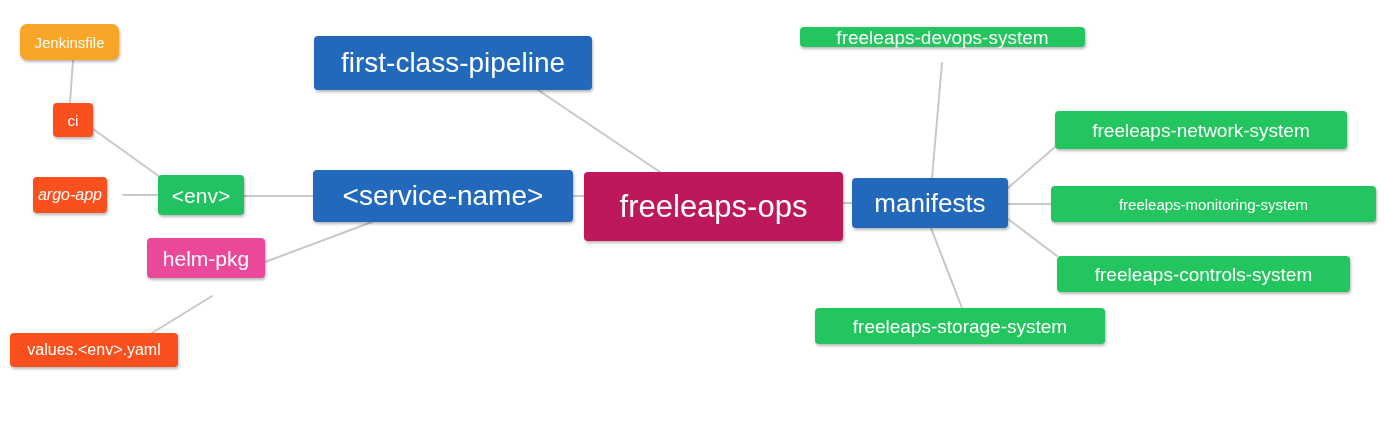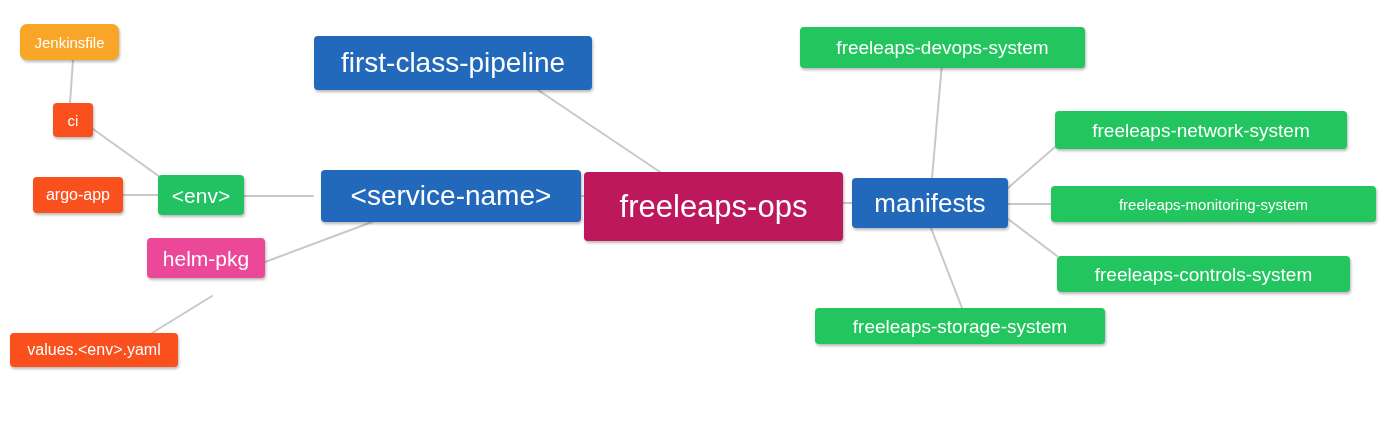--- a/index.html
+++ b/index.html
@@ -68,45 +68,45 @@
       <line x1="1008" y1="219" x2="1057" y2="256" stroke="#c8c8c8" stroke-width="2" stroke-linecap="round"></line>
       <line x1="931" y1="228" x2="962" y2="308" stroke="#c8c8c8" stroke-width="2" stroke-linecap="round"></line>
     </svg>
   <div id="node-layer">
       <div class="node n-orange" style="left: 20px; top: 24px; width: 99px; height: 36px; font-size: 15px; background: rgb(249, 165, 39); border-radius: 7px;">
         <span>Jenkinsfile</span>
       </div>
       <div class="node n-red" style="left: 53px; top: 103px; width: 40px; height: 34px; font-size: 15px; background: rgb(249, 80, 30);">
         <span>ci</span>
       </div>
-      <div class="node n-red" style="left: 33px; top: 177px; width: 90px; height: 36px; font-size: 16px; background: rgb(249, 80, 30);">
+      <div class="node n-red" style="left: 33px; top: 177px; width: 74px; height: 36px; font-size: 16px; background: rgb(249, 80, 30); font-style: italic;">
         <span>argo-app</span>
       </div>
       <div class="node n-green" style="left: 158px; top: 175px; width: 86px; height: 40px; font-size: 21px; background: rgb(34, 194, 99);">
         <span>&lt;env&gt;</span>
       </div>
-      <div class="node n-blue" style="left: 313px; top: 170px; width: 260px; height: 52px; font-size: 28px; background: rgb(34, 105, 187); margin-left: 8px;">
+      <div class="node n-blue" style="left: 313px; top: 170px; width: 260px; height: 52px; font-size: 28px; background: rgb(34, 105, 187);">
         <span>&lt;service-name&gt;</span>
       </div>
       <div class="node n-blue" style="left: 314px; top: 36px; width: 278px; height: 54px; font-size: 28px; background: rgb(34, 105, 187); justify-content: center;">
         <span>first-class-pipeline</span>
       </div>
       <div class="node n-green" style="left: 147px; top: 238px; width: 118px; height: 40px; font-size: 21px; background: #ec4899;">
         <span>helm-pkg</span>
       </div>
       <div class="node n-red" style="left: 10px; top: 333px; width: 168px; height: 34px; font-size: 16px; background: rgb(249, 80, 30);">
         <span>values.&lt;env&gt;.yaml</span>
       </div>
       <div class="node n-root" style="left: 584px; top: 172px; width: 259px; height: 69px; font-size: 31px; background: #be185d;">
         <span>freeleaps-ops</span>
       </div>
       <div class="node n-blue" style="left: 852px; top: 178px; width: 156px; height: 50px; font-size: 26px; background: rgb(34, 105, 187);">
         <span>manifests</span>
       </div>
-      <div class="node n-green2" style="left: 800px; top: 27px; width: 285px; height: 41px; font-size: 19px; background: rgb(34, 197, 94);">
+      <div class="node n-green2" style="left: 800px; top: 27px; width: 285px; height: 20px; font-size: 19px; background: rgb(34, 197, 94);">
         <span>freeleaps-devops-system</span>
       </div>
       <div class="node n-green2" style="left: 1055px; top: 111px; width: 292px; height: 38px; font-size: 19px; background: rgb(34, 197, 94);">
         <span>freeleaps-network-system</span>
       </div>
       <div class="node n-green2" style="left: 1051px; top: 186px; width: 325px; height: 36px; font-size: 15px; background: rgb(34, 197, 94);">
         <span>freeleaps-monitoring-system</span>
       </div>
       <div class="node n-green2" style="left: 1057px; top: 256px; width: 293px; height: 36px; font-size: 19px; background: rgb(34, 197, 94);">
         <span>freeleaps-controls-system</span>

